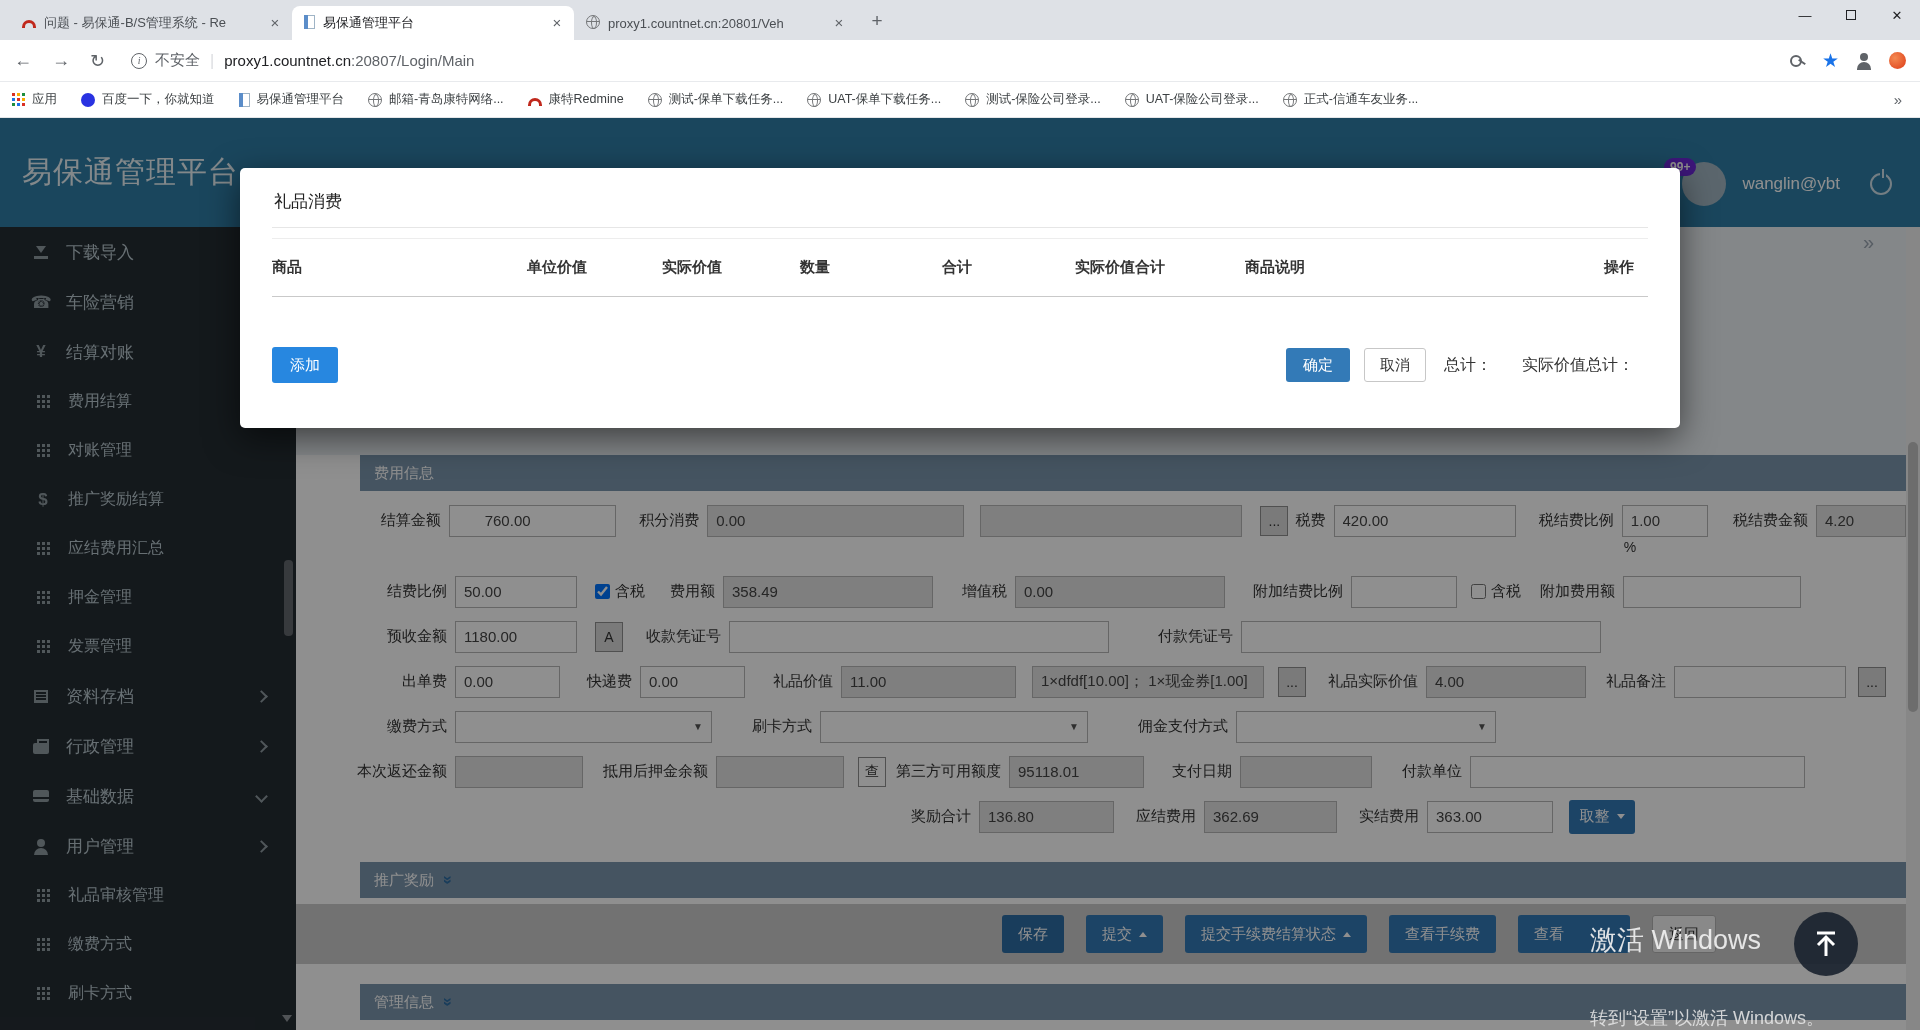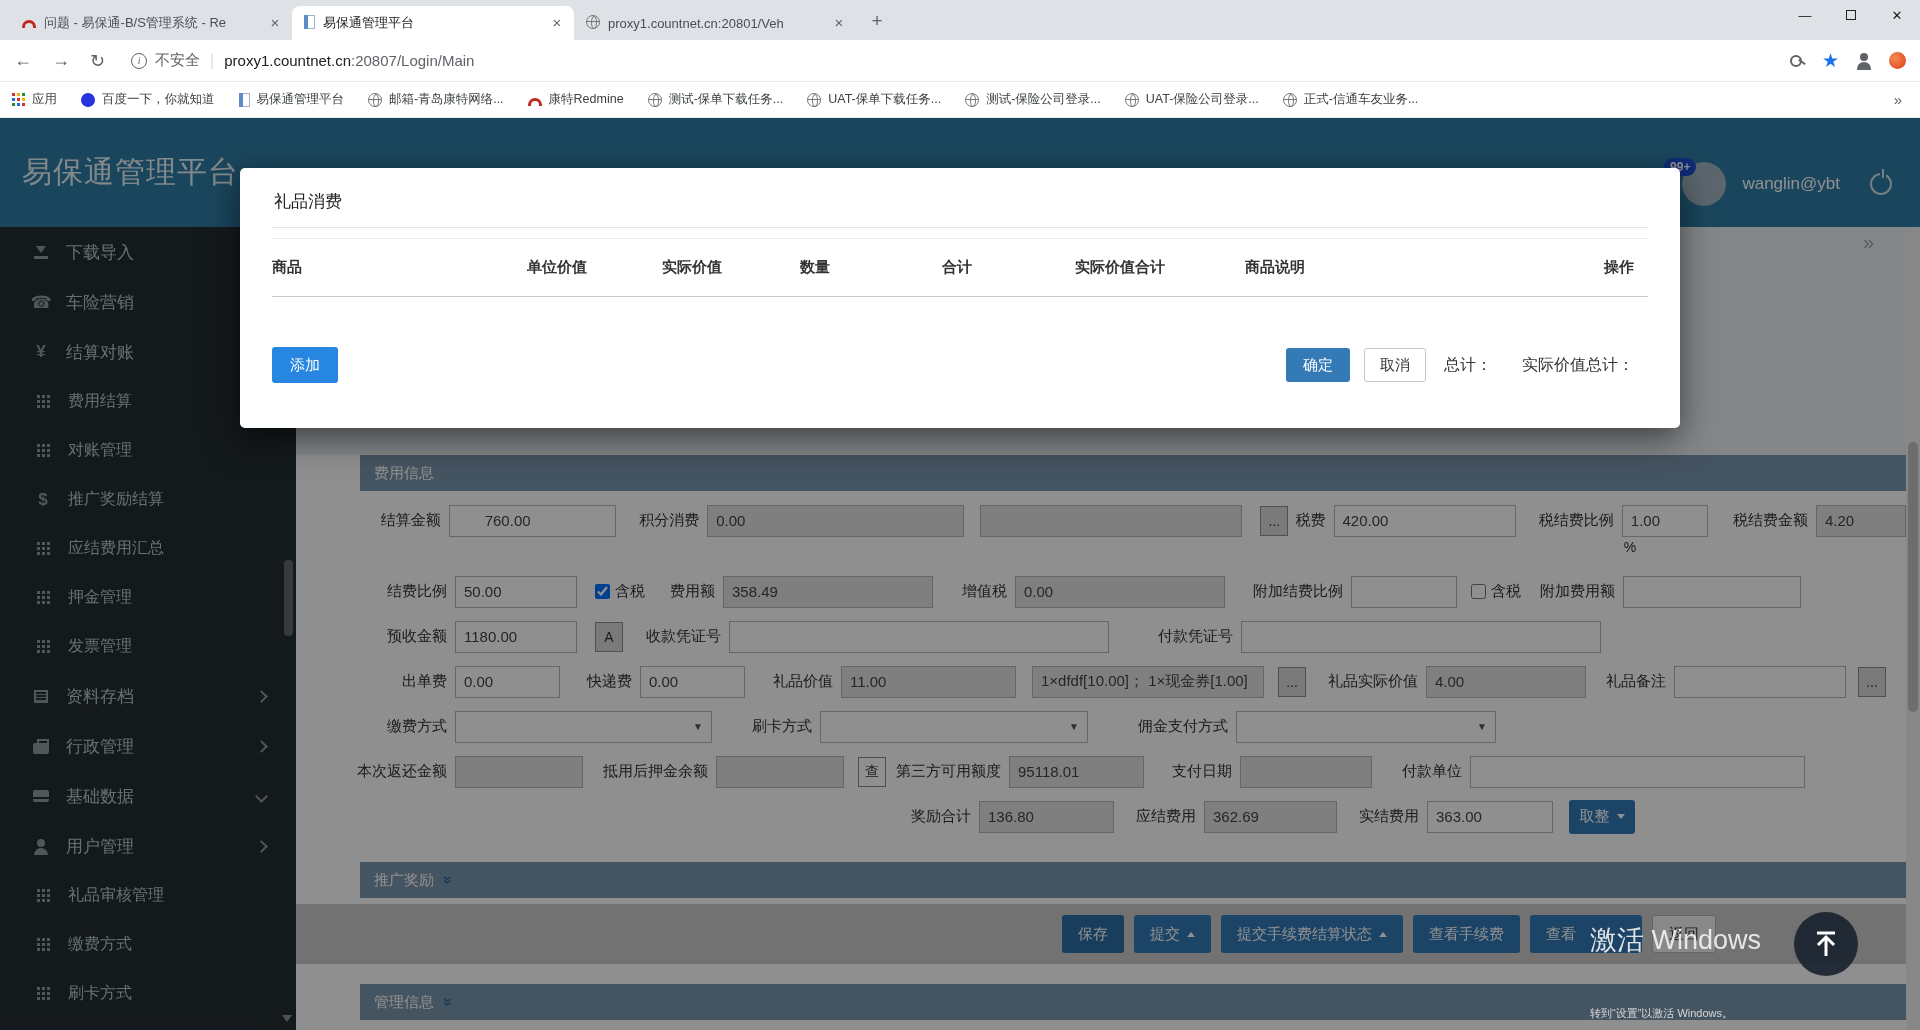--- a/index.html
+++ b/index.html
@@ -49,21 +49,21 @@
 .ic-globe { width:14px; height:14px; border:1.5px solid #757779; border-radius:50%; position:relative; display:inline-block; }
 .ic-globe::before { content:""; position:absolute; left:0; right:0; top:5px; height:1.5px; background:#757779; }
 .ic-globe::after { content:""; position:absolute; left:4px; top:0; width:4px; height:11px; border:1.5px solid #757779; border-radius:50%; }
 .ic-redmine { width:14px; height:8px; border:3px solid #c0281c; border-bottom:none; border-radius:8px 8px 0 0; display:inline-block; margin-top:4px; }
 
 
 .page { position:relative; height:912px; background:#ecf0f5; overflow:hidden; }
 .page-header { height:109px; background:#2f7ea6; position:relative; }
 .brand { position:absolute; left:22px; top:34px; font-size:30px; color:#e9f2f7; letter-spacing:1px; }
 .header-right { position:absolute; right:28px; top:44px; display:flex; align-items:center; }
-.badge { background:#1d4ed8; color:#fff; border-radius:10px; font-size:12px; font-weight:bold; padding:2px 6px; position:relative; z-index:2; margin-right:-14px; margin-top:-34px; }
+.badge { background:#6d28d9; color:#fff; border-radius:10px; font-size:12px; font-weight:bold; padding:2px 6px; position:relative; z-index:2; margin-right:-14px; margin-top:-34px; }
 .avatar { width:44px; height:44px; border-radius:50%; background:#a3b6c2; }
 .username { color:#fff; font-size:17px; margin:0 30px 0 16px; }
 .power-ic { width:22px; height:22px; border:2px solid #cfe0ea; border-radius:50%; position:relative; display:inline-block; }
 .power-ic::before { content:""; position:absolute; left:8px; top:-6px; width:2px; height:9px; background:#cfe0ea; border-left:2px solid #2f7ea6; border-right:2px solid #2f7ea6; }
 
 
 .sidebar { position:absolute; left:0; top:109px; width:296px; bottom:0; background:#252d33; }
 .side-item { height:50px; display:flex; align-items:center; padding-left:26px; font-size:17px; color:#b8c7ce; position:relative; }
 .side-item.child { padding-left:28px; font-size:16px; height:49px; }
 .side-ic { width:30px; margin-right:10px; display:inline-flex; justify-content:center; align-items:center; color:#8f9ba1; font-size:17px; }
@@ -104,21 +104,21 @@
 .inp.dis { background:#e2e2e2; }
 .sel { height:32px; border:1px solid #b6b6b6; background:#fff; position:relative; }
 .sel::after { content:"▼"; position:absolute; right:8px; top:9px; font-size:10px; color:#555; }
 .sq-btn { height:30px; min-width:28px; border:1px solid #8f8f8f; background:#d9d9d9; font-size:14px; color:#333; padding:0 5px; }
 .sq-btn.white { background:#fff; }
 .cb { width:15px; height:15px; margin:0 5px 0 0; }
 .pct-wrap { position:relative; }
 .pct-note { position:absolute; left:2px; top:34px; font-size:14px; color:#333; }
 .btn-blue { background:#337ab7; color:#fff; border:none; border-radius:3px; font-size:15px; height:34px; display:inline-flex; align-items:center; justify-content:center; font-family:inherit; }
 
-.action-bar { height:60px; background:#cbcbcb; margin-top:6px; display:flex; align-items:center; justify-content:flex-end; gap:10px; padding-right:190px; }
+.action-bar { height:60px; background:#cbcbcb; margin-top:6px; display:flex; align-items:center; justify-content:flex-end; gap:22px; padding-right:190px; }
 .abtn { height:38px; padding:0 16px; background:#337ab7; color:#fff; font-size:15px; display:inline-flex; align-items:center; border-radius:3px; border:none; font-family:inherit; }
 .abtn.dark { background:#2e6da4; }
 .abtn.light { background:#f4f4f4; color:#333; border:1px solid #b5b5b5; }
 .car-up { width:0; height:0; border-left:4px solid transparent; border-right:4px solid transparent; border-bottom:5px solid #fff; margin-left:7px; }
 .car-dn { width:0; height:0; border-left:4px solid transparent; border-right:4px solid transparent; border-top:5px solid #fff; margin-left:7px; }
 .mgmt-bar { margin-top:20px; }
 
 
 .dim { position:absolute; inset:0; background:rgba(0,0,0,0.44); z-index:50; }
 .modal { position:absolute; left:240px; top:50px; width:1440px; height:260px; background:#fff; z-index:60; border-radius:5px; box-shadow:0 10px 34px rgba(0,0,0,0.55); padding:0 32px; }
@@ -130,21 +130,21 @@
 .mh:nth-child(7){width:260px;} .mh:nth-child(8){flex:1; text-align:right; padding-right:14px;}
 .modal-foot { display:flex; align-items:center; margin-top:50px; }
 .btn-add { width:66px; height:36px; background:#2787e0; color:#fff; border:none; border-radius:3px; font-size:15px; font-family:inherit; }
 .foot-right { margin-left:auto; display:flex; align-items:center; }
 .btn-ok { width:64px; height:34px; background:#337ab7; color:#fff; border:none; border-radius:3px; font-size:15px; font-family:inherit; }
 .btn-cancel { width:62px; height:34px; background:#fff; color:#333; border:1px solid #c7c7c7; border-radius:3px; font-size:15px; margin-left:14px; font-family:inherit; }
 .totals { font-size:16px; color:#333; margin-left:18px; margin-right:14px; display:flex; gap:30px; }
 
 
 .wm1 { position:absolute; left:1590px; top:804px; z-index:70; font-size:27px; color:rgba(240,240,240,0.92); }
-.wm2 { position:absolute; left:1590px; top:888px; z-index:70; font-size:11px; color:rgba(230,230,230,0.88); }
+.wm2 { position:absolute; left:1590px; top:888px; z-index:70; font-size:18px; color:rgba(230,230,230,0.88); }
 .totop { position:absolute; left:1794px; top:794px; width:64px; height:64px; border-radius:50%; background:rgba(24,33,46,0.9); z-index:71; display:flex; align-items:center; justify-content:center; }
 </style>
 </head>
 <body>
 
 <div class="tabstrip">
   <div class="tab">
     <span class="bm-ic"><span class="ic-redmine"></span></span>
     <span class="t-title">问题 - 易保通-B/S管理系统 - Re</span>
     <span class="t-close">×</span>

